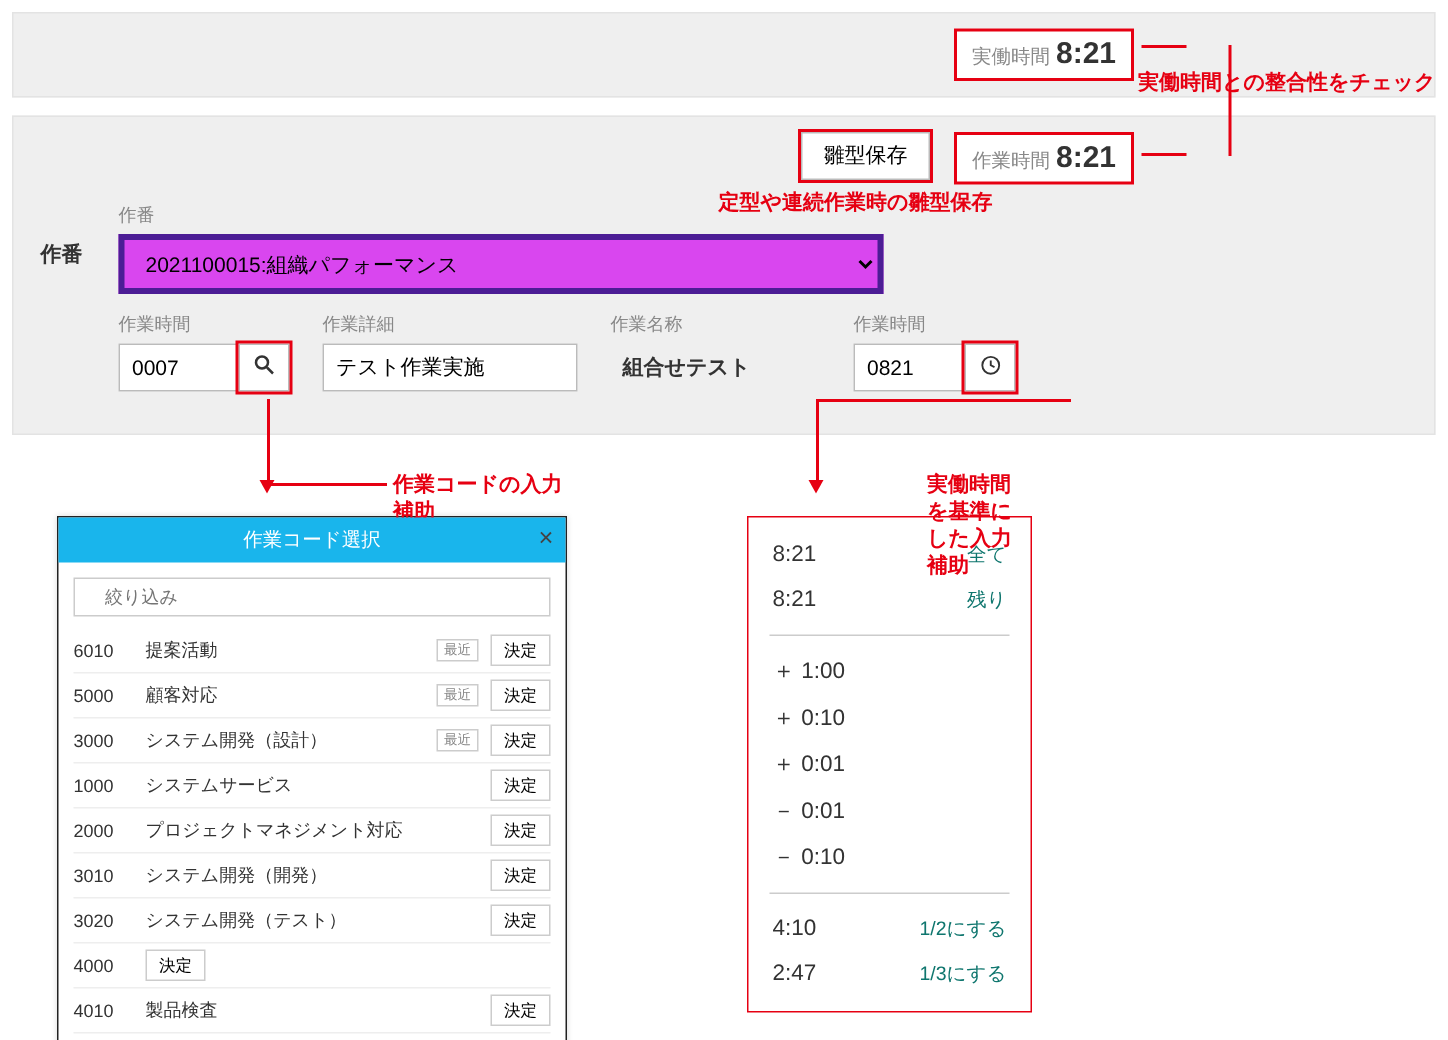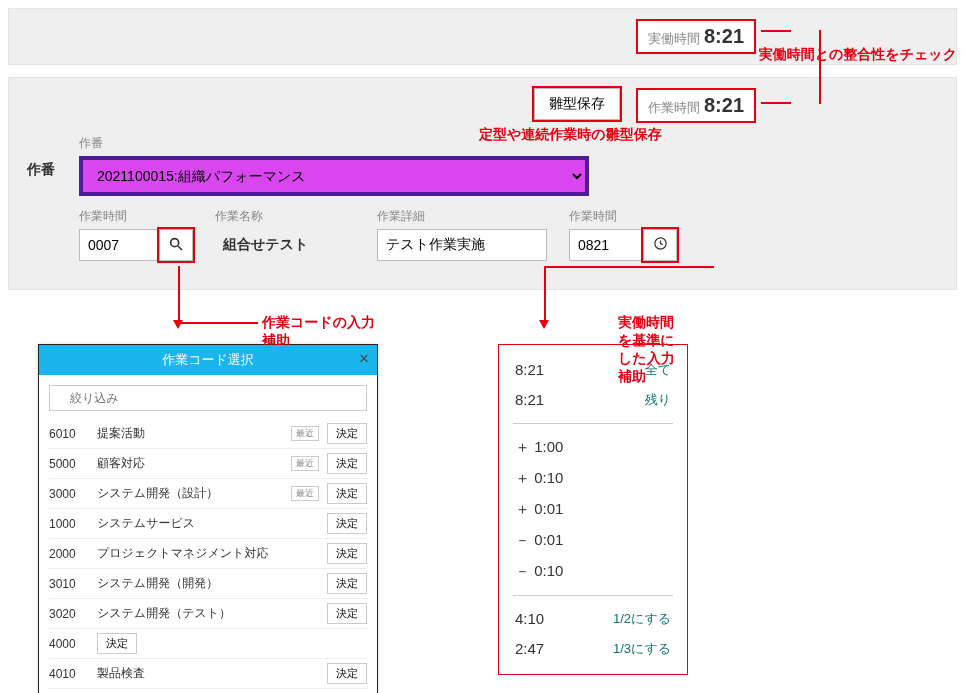--- a/index.html
+++ b/index.html
@@ -106,26 +106,26 @@
                 <span>
                   <svg width="16" height="16" viewBox="0 0 24 24" fill="none" stroke="#333" stroke-width="2.5">
                       <circle cx="10" cy="10" r="6"></circle>
                       <line x1="15" y1="15" x2="21" y2="21"></line>
                     </svg>
                 </span>
               </div>
             </div>
           </div>
           <div class="col">
+            <div class="fld-label">作業詳細</div>
+            <input class="input" style="width: 170px;" value="テスト作業実施">
+          </div>
+          <div class="col">
             <div class="fld-label">作業名称</div>
             <div class="input ro" style="width:140px">組合せテスト</div>
-          </div>
-          <div class="col">
-            <div class="fld-label">作業詳細</div>
-            <input class="input" style="width: 170px;" value="テスト作業実施">
           </div>
           <div class="col">
             <div class="fld-label">作業時間</div>
             <div class="input-with-btn">
               <input class="input" style="width: 74px;" value="0821">
               <div class="icon-btn framed-red">
                 <span>
                   <svg width="15" height="15" viewBox="0 0 24 24" fill="none" stroke="#333" stroke-width="2">
                       <circle cx="12" cy="12" r="9"></circle>
                       <polyline points="12 7 12 12 16 14"></polyline>

